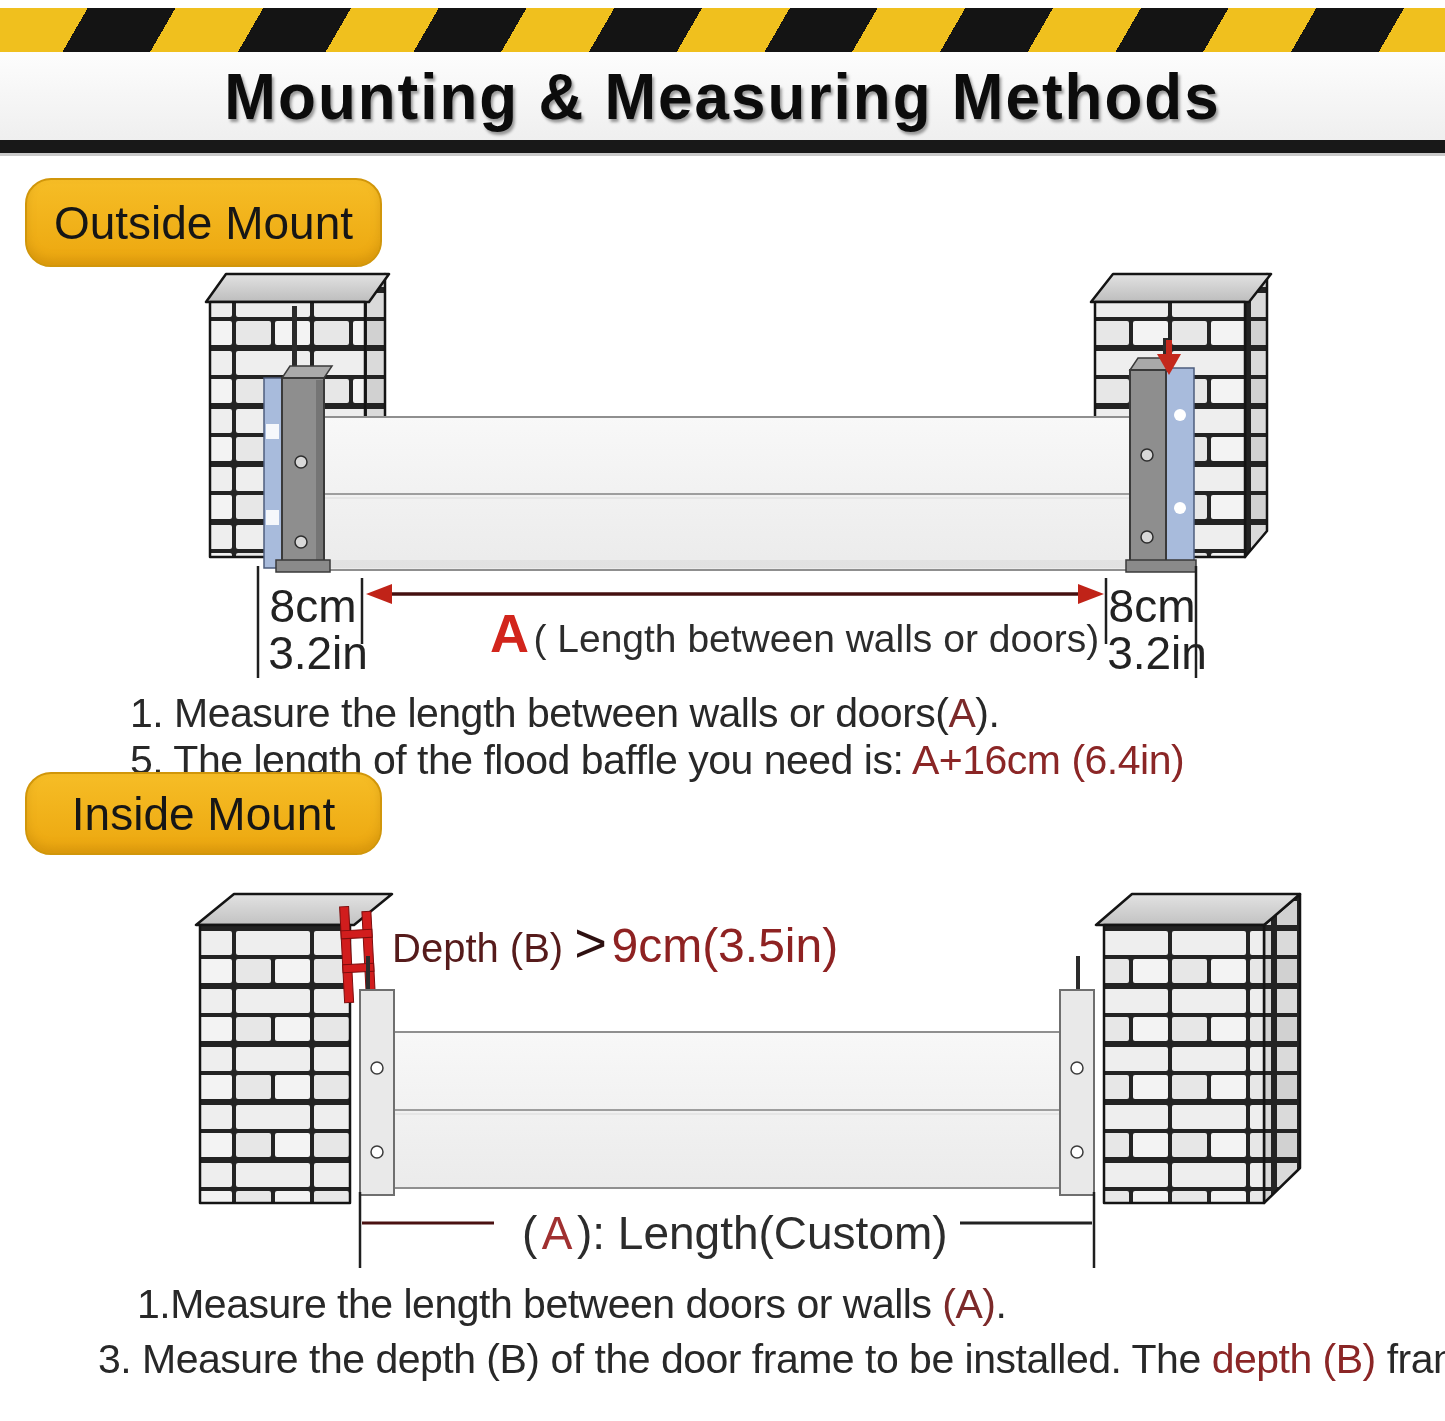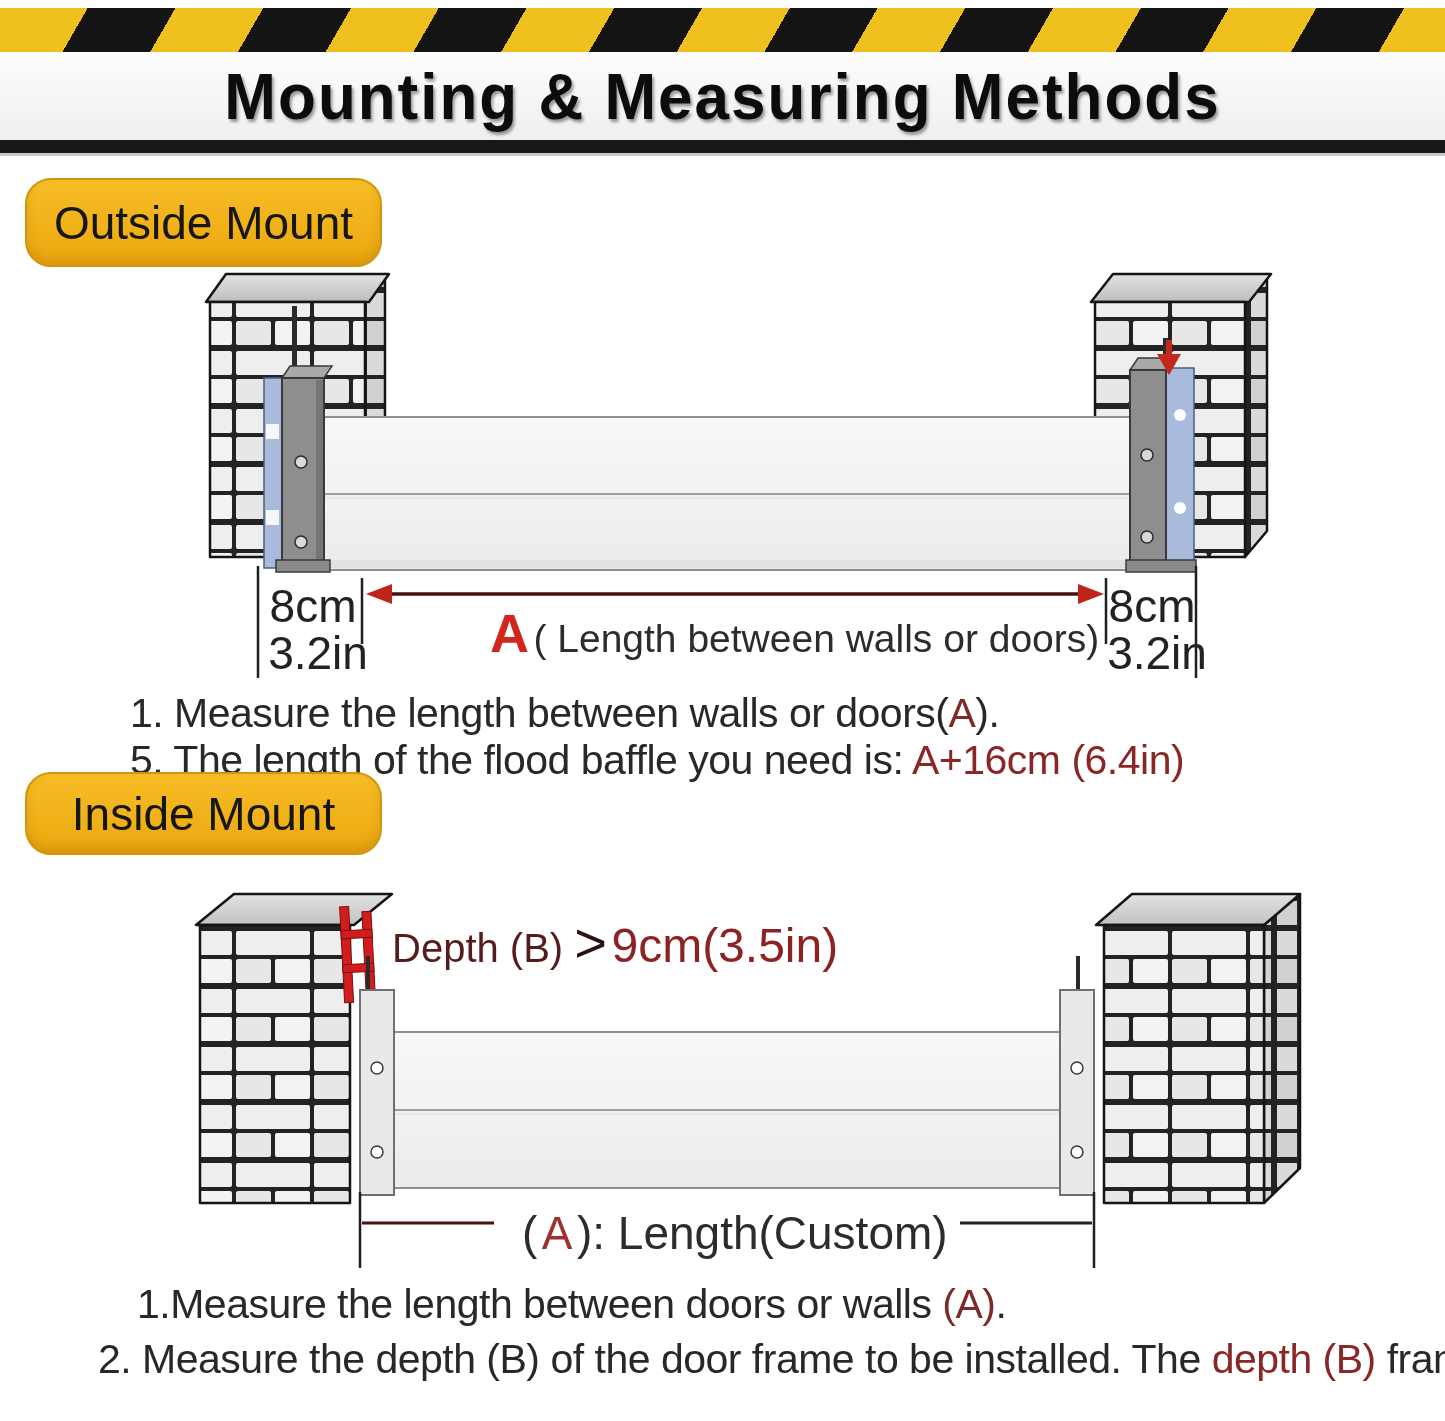--- a/index.html
+++ b/index.html
@@ -254,16 +254,16 @@
         <tspan font-size="46" fill="#a03030">A</tspan>
         <tspan font-size="46" fill="#2c2c2c">): Length(Custom)</tspan>
       </text>
     </g>
   </svg>
 
   <p class="inst" id="in-inst-1">
     <span>1.Measure the length between doors or walls </span><span class="accent-soft">(A)</span><span>.</span>
   </p>
   <p class="inst" id="in-inst-2">
-    <span>2. Measure the depth (B) of the door frame to be installed. The </span><span class="accent">depth (B)</span><span> frame</span>
+    <span>3. Measure the depth (B) of the door frame to be installed. The </span><span class="accent">depth (B)</span><span> frame</span>
   </p>
 
 </div>
 
 </body></html>

